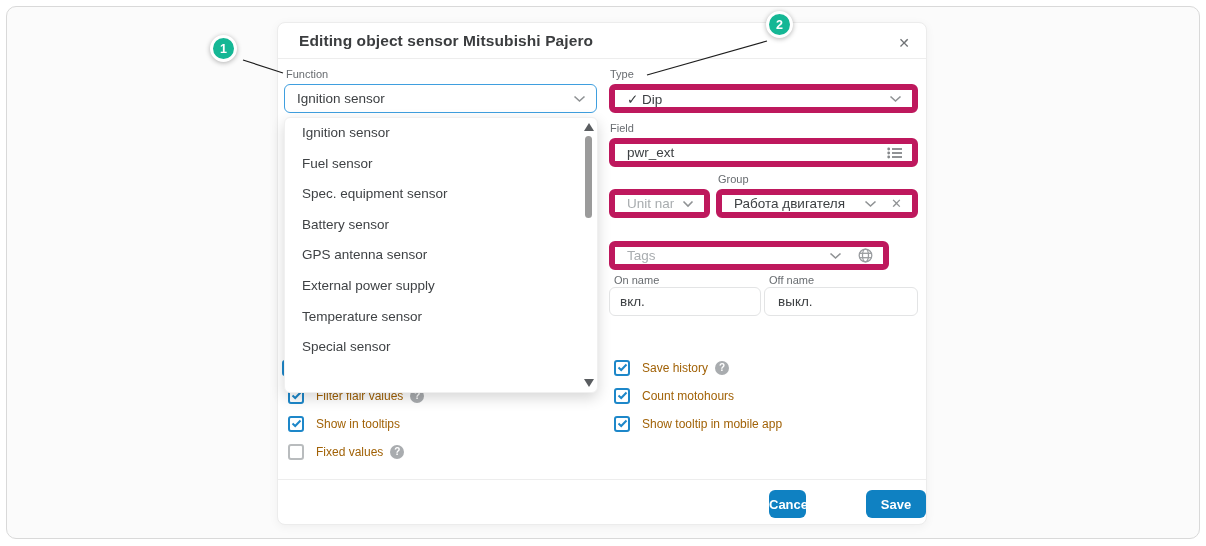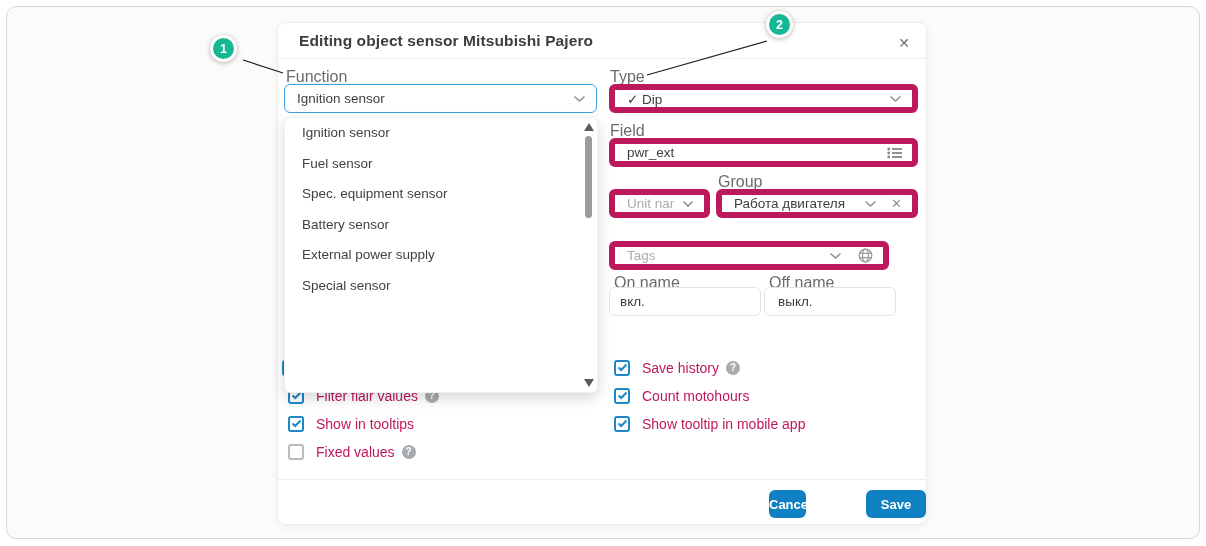--- a/index.html
+++ b/index.html
@@ -13,21 +13,21 @@
            background:#fff; border:1px solid #ececec; border-radius:8px;
            box-shadow:0 2px 10px rgba(0,0,0,0.05); z-index:1; }
 
   .modal-title { position:absolute; left:21px; top:9px; font-size:15.5px; font-weight:600;
                  color:#3b3d3f; letter-spacing:.1px; }
   .close-x { position:absolute; top:10px; right:16px; font-size:14px; color:#6f7275;
              cursor:pointer; line-height:20px; }
   .hdr-divider { position:absolute; left:0; right:0; top:35px; height:1px; background:#ededed; }
   .ftr-divider { position:absolute; left:0; right:0; top:456px; height:1px; background:#ededed; }
 
-  .fld-label { position:absolute; font-size:16px; color:#686c70; }
+  .fld-label { position:absolute; font-size:11px; color:#686c70; }
 
   .box { position:absolute; height:29px; background:#fff; border:6px solid #be185d;
          border-radius:6px; display:flex; align-items:center; font-size:13.5px;
          color:#3d4043; padding:0 10px 0 12px; }
   .box.focused { border:1.5px solid #3f9fdf; }
   .box .grow { flex:1 1 auto; white-space:nowrap; overflow:hidden; }
   .placeholder { color:#a8acaf; }
   .chev { flex:0 0 auto; margin-left:8px; }
   input.txt { position:absolute; height:29px; background:#fff; border:1px solid #e3e4e5;
               border-radius:6px; font-size:13.5px; color:#3d4043; padding:0 10px;
@@ -46,21 +46,21 @@
   .dd-arrow-down { bottom:3px; border-top:8px solid #5a5d60; }
   .dd-thumb { position:absolute; left:3px; top:16px; width:7px; height:82px;
               background:#9b9b9b; border-radius:4px; }
 
   
   .cb-row { position:absolute; display:flex; align-items:center; height:17px; cursor:pointer; }
   .cb { width:16px; height:16px; border-radius:3px; flex:0 0 auto;
         display:flex; align-items:center; justify-content:center; background:#fff; }
   .cb.on  { border:2px solid #1d87c9; }
   .cb.off { border:2px solid #b9bcbe; }
-  .cb-label { margin-left:12px; font-size:14px; color:#be185d; white-space:nowrap; }
+  .cb-label { margin-left:12px; font-size:12px; color:#a16207; white-space:nowrap; }
   .help { margin-left:7px; width:14px; height:14px; border-radius:50%; background:#a9acaf;
           color:#fff; font-size:10px; font-weight:bold; display:flex; align-items:center;
           justify-content:center; flex:0 0 auto; }
 
   
   .btn { position:absolute; top:467px; height:28px; border:none; border-radius:6px;
          background:#0f81c2; color:#fff; font-size:13px; font-weight:700;
          font-family:"Liberation Sans", sans-serif; cursor:pointer; }
   .btn-cancel { left:491px; width:37px; }
   .btn-save { left:569px; width:60px;margin-left:19px; }
@@ -153,21 +153,21 @@
           <ellipse cx="7.5" cy="7.5" rx="3" ry="6.3"></ellipse>
           <line x1="1.2" y1="5.3" x2="13.8" y2="5.3"></line>
           <line x1="1.2" y1="9.7" x2="13.8" y2="9.7"></line>
         </svg>
       </span>
     </div>
 
     <div class="fld-label" style="left:336px; top:251px;">On name</div>
     <div class="fld-label" style="left:491px; top:251px;">Off name</div>
     <input class="txt" style="left: 331px; top: 264px; width: 152px;" value="вкл.">
-    <input class="txt" style="left: 486px; top: 264px; width: 132px; padding-left: 13px;" value="выкл.">
+    <input class="txt" style="left: 486px; top: 264px; width: 154px; padding-left: 13px;" value="выкл.">
 
     <div id="cb-left">
         <label class="cb-row" style="top: 336px; left: 4px;">
           <span class="cb on">
             <svg width="11" height="9">
               <polyline points="1.5,4.5 4.2,7 9.5,1.5" stroke="#1d87c9" stroke-width="2" fill="none"></polyline>
             </svg>
           </span>
         </label>
         <label class="cb-row" style="top: 364px; left: 10px;">
@@ -220,21 +220,23 @@
           <span class="cb-label">Show tooltip in mobile app</span>
         </label>
       </div>
 
     <div class="dropdown">
       <div id="dd-list">
           <div class="dd-item">Ignition sensor</div>
           <div class="dd-item">Fuel sensor</div>
           <div class="dd-item">Spec. equipment sensor</div>
           <div class="dd-item">Battery sensor</div>
+          <div class="dd-item">GPS antenna sensor</div>
           <div class="dd-item">External power supply</div>
+          <div class="dd-item">Temperature sensor</div>
           <div class="dd-item">Special sensor</div>
         </div>
       <div class="dd-scroll">
         <div class="dd-arrow-up"></div>
         <div class="dd-thumb"></div>
         <div class="dd-arrow-down"></div>
       </div>
     </div>
 
     <div class="ftr-divider"></div>

